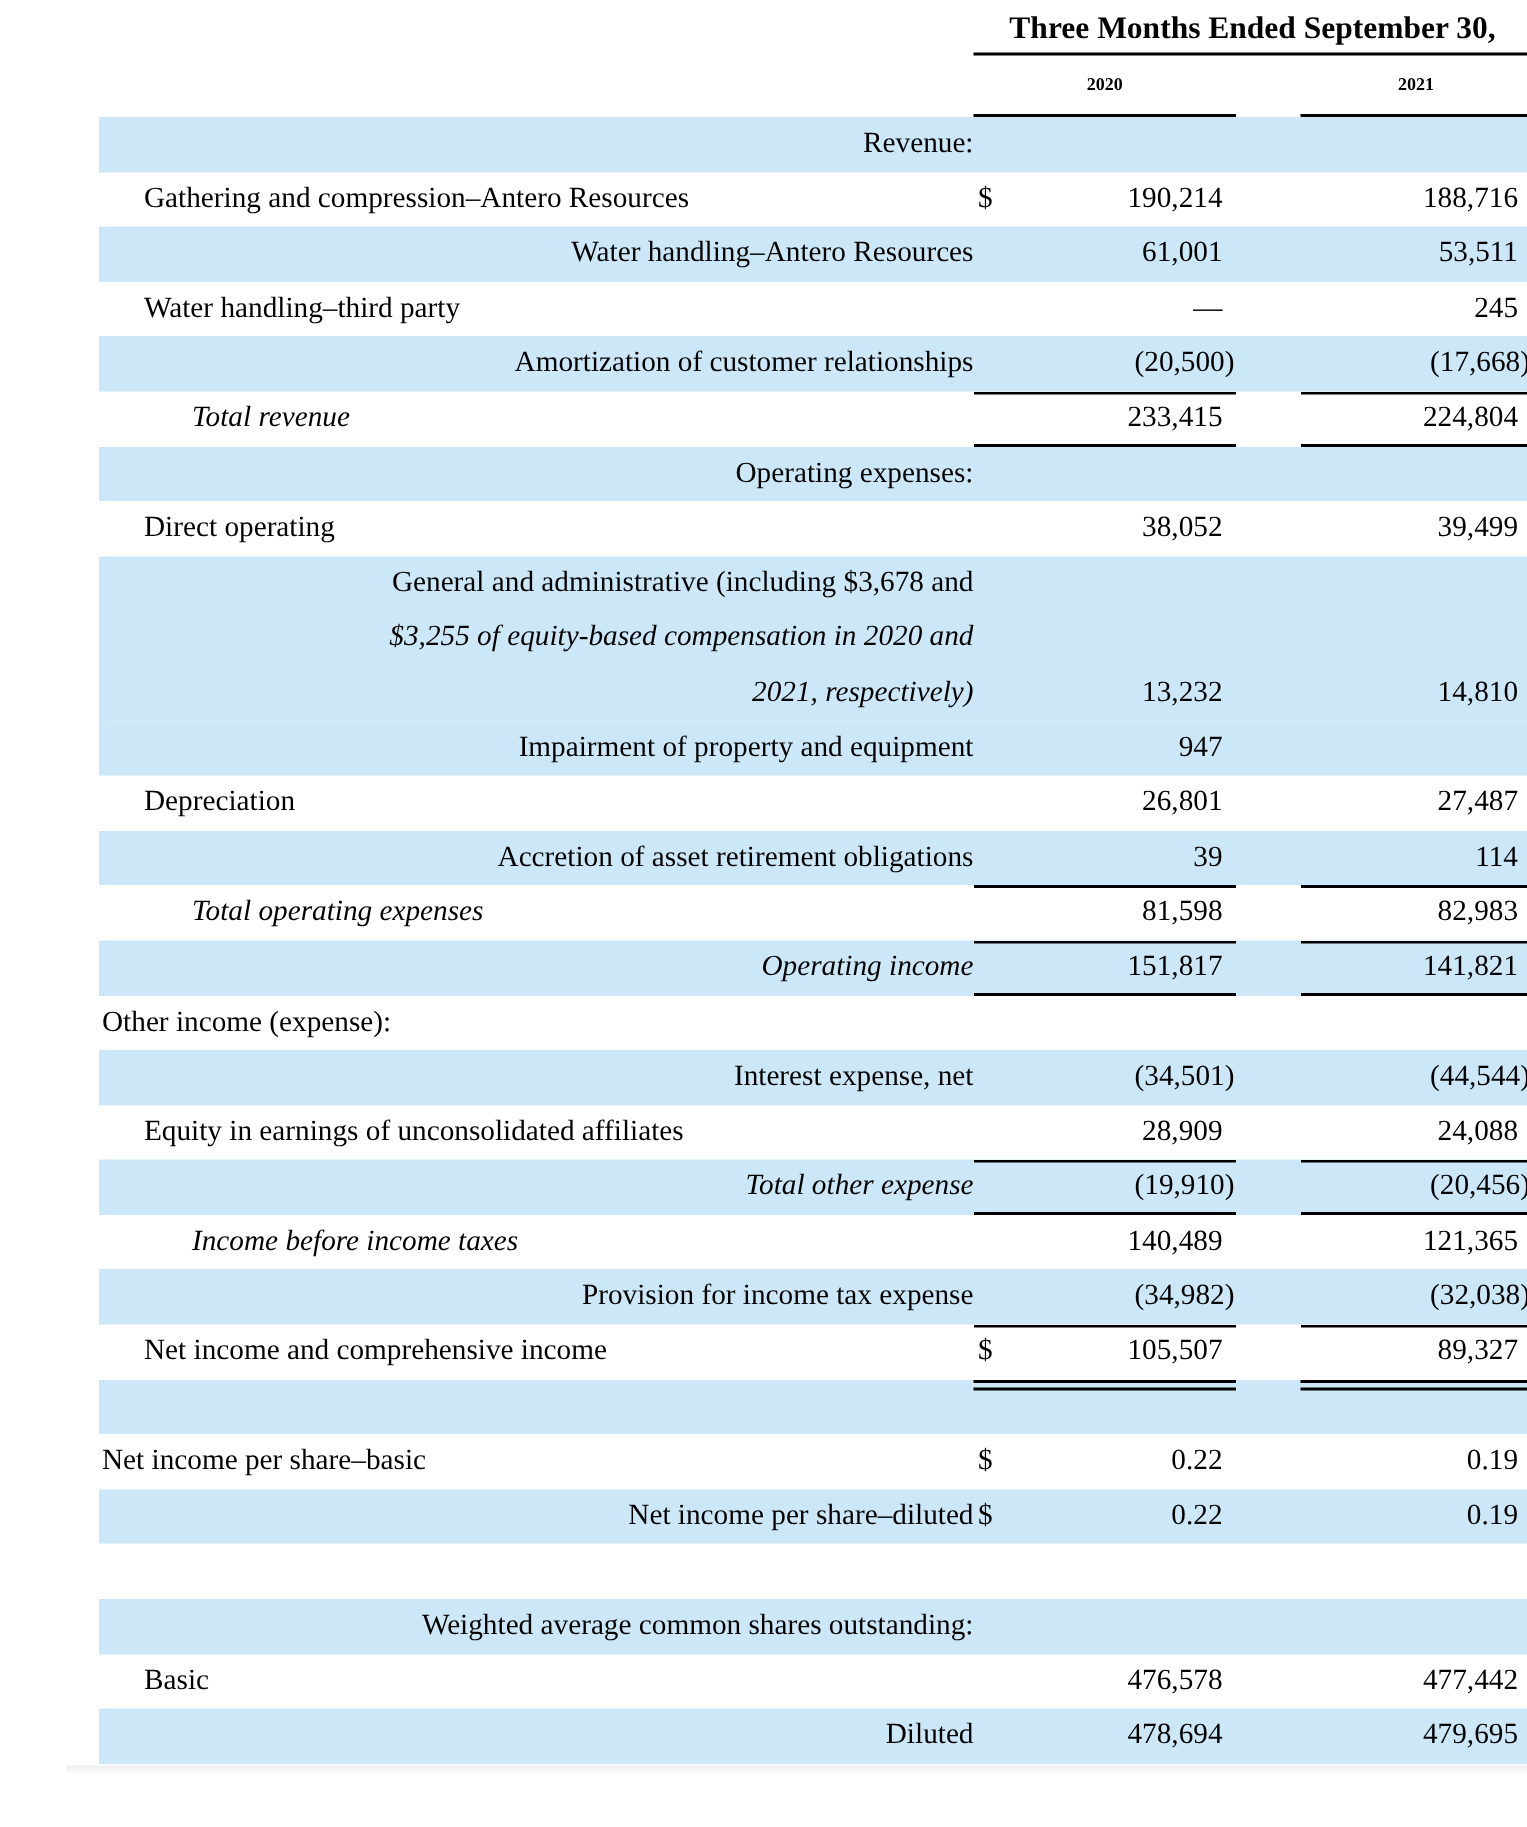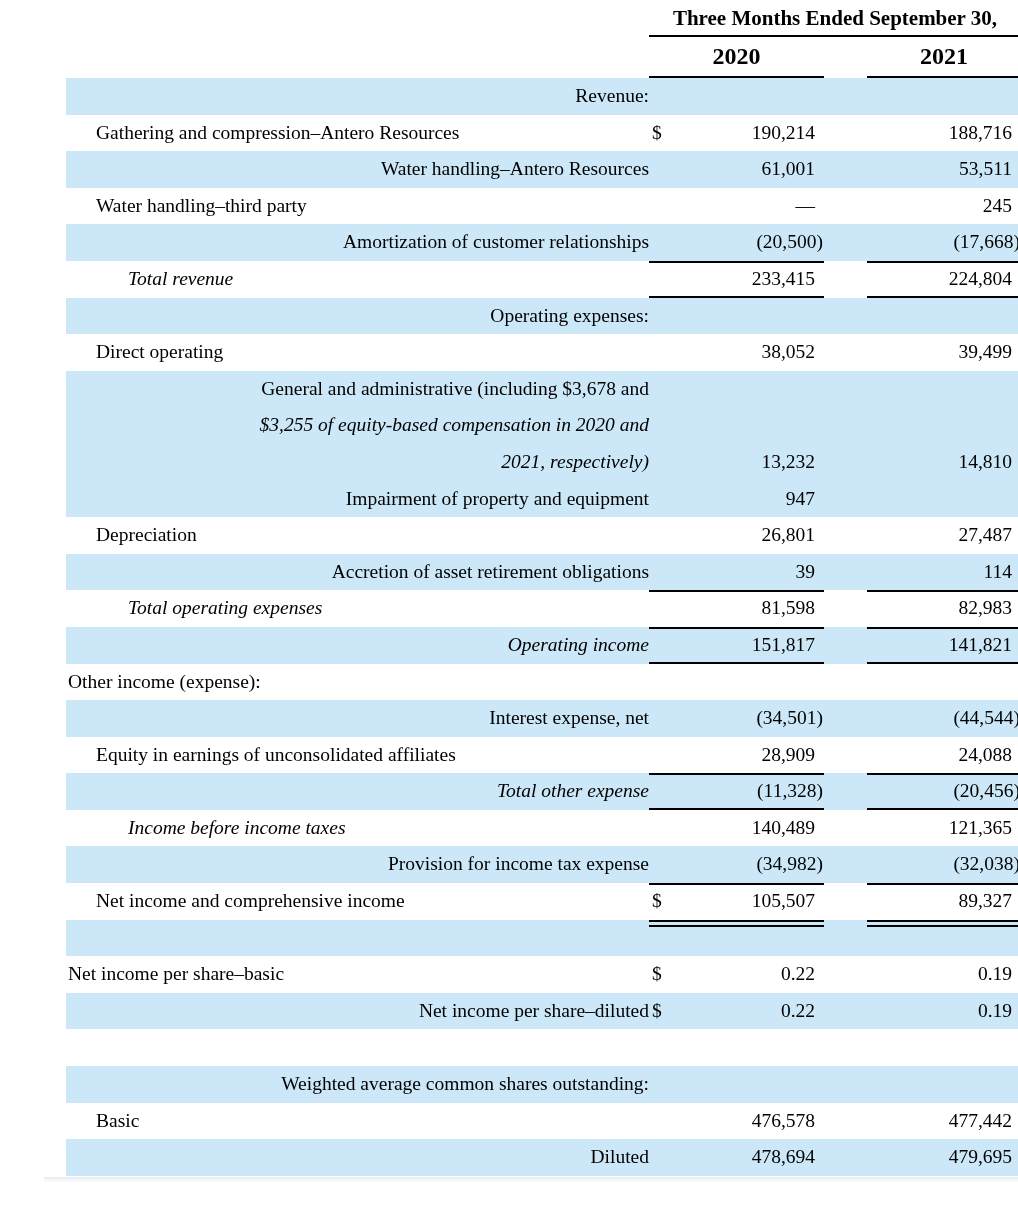--- a/index.html
+++ b/index.html
@@ -13,21 +13,21 @@
 
   
   .thead { margin-left:605px; width:372px; }
   .head-title {
     font-weight:bold; font-size:21px; line-height:24px; text-align:center;
     white-space:nowrap; padding-top:6px; padding-bottom:5px;
     border-bottom:2px solid #000;
   }
   .head-years { display:flex; }
   .yearcell {
-    font-weight:bold; font-size:24px; line-height:22px; text-align:center;
+    font-weight:bold; font-size:12px; line-height:22px; text-align:center;
     padding-top:8px; padding-bottom:9px; border-bottom:2px solid #000;
   }
   .y2020 { width:175px; }
   .ygap  { width:43px; }
   .y2021 { width:154px; }
 
   
   .row { display:flex; width:955px; margin-left:22px; }
   .bg-blue { background:var(--stripe, #cce8f8);text-align:right; }
   .bg-white { background:transparent; }
@@ -269,21 +269,21 @@
         <div class="gapcol"></div>
         <div class="num g2021">
           <span class="val">24,088</span>
         </div>
       </div>
       <div class="row bg-blue">
         <div class="cell label">
           <div class="lbl-line i2">Total other expense</div>
         </div>
         <div class="num g2020 bt bb">
-          <span class="val neg">(11,328)</span>
+          <span class="val neg">(19,910)</span>
         </div>
         <div class="gapcol"></div>
         <div class="num g2021 bt bb">
           <span class="val neg">(20,456)</span>
         </div>
       </div>
       <div class="row bg-white">
         <div class="cell label">
           <div class="lbl-line i2">Income before income taxes</div>
         </div>

